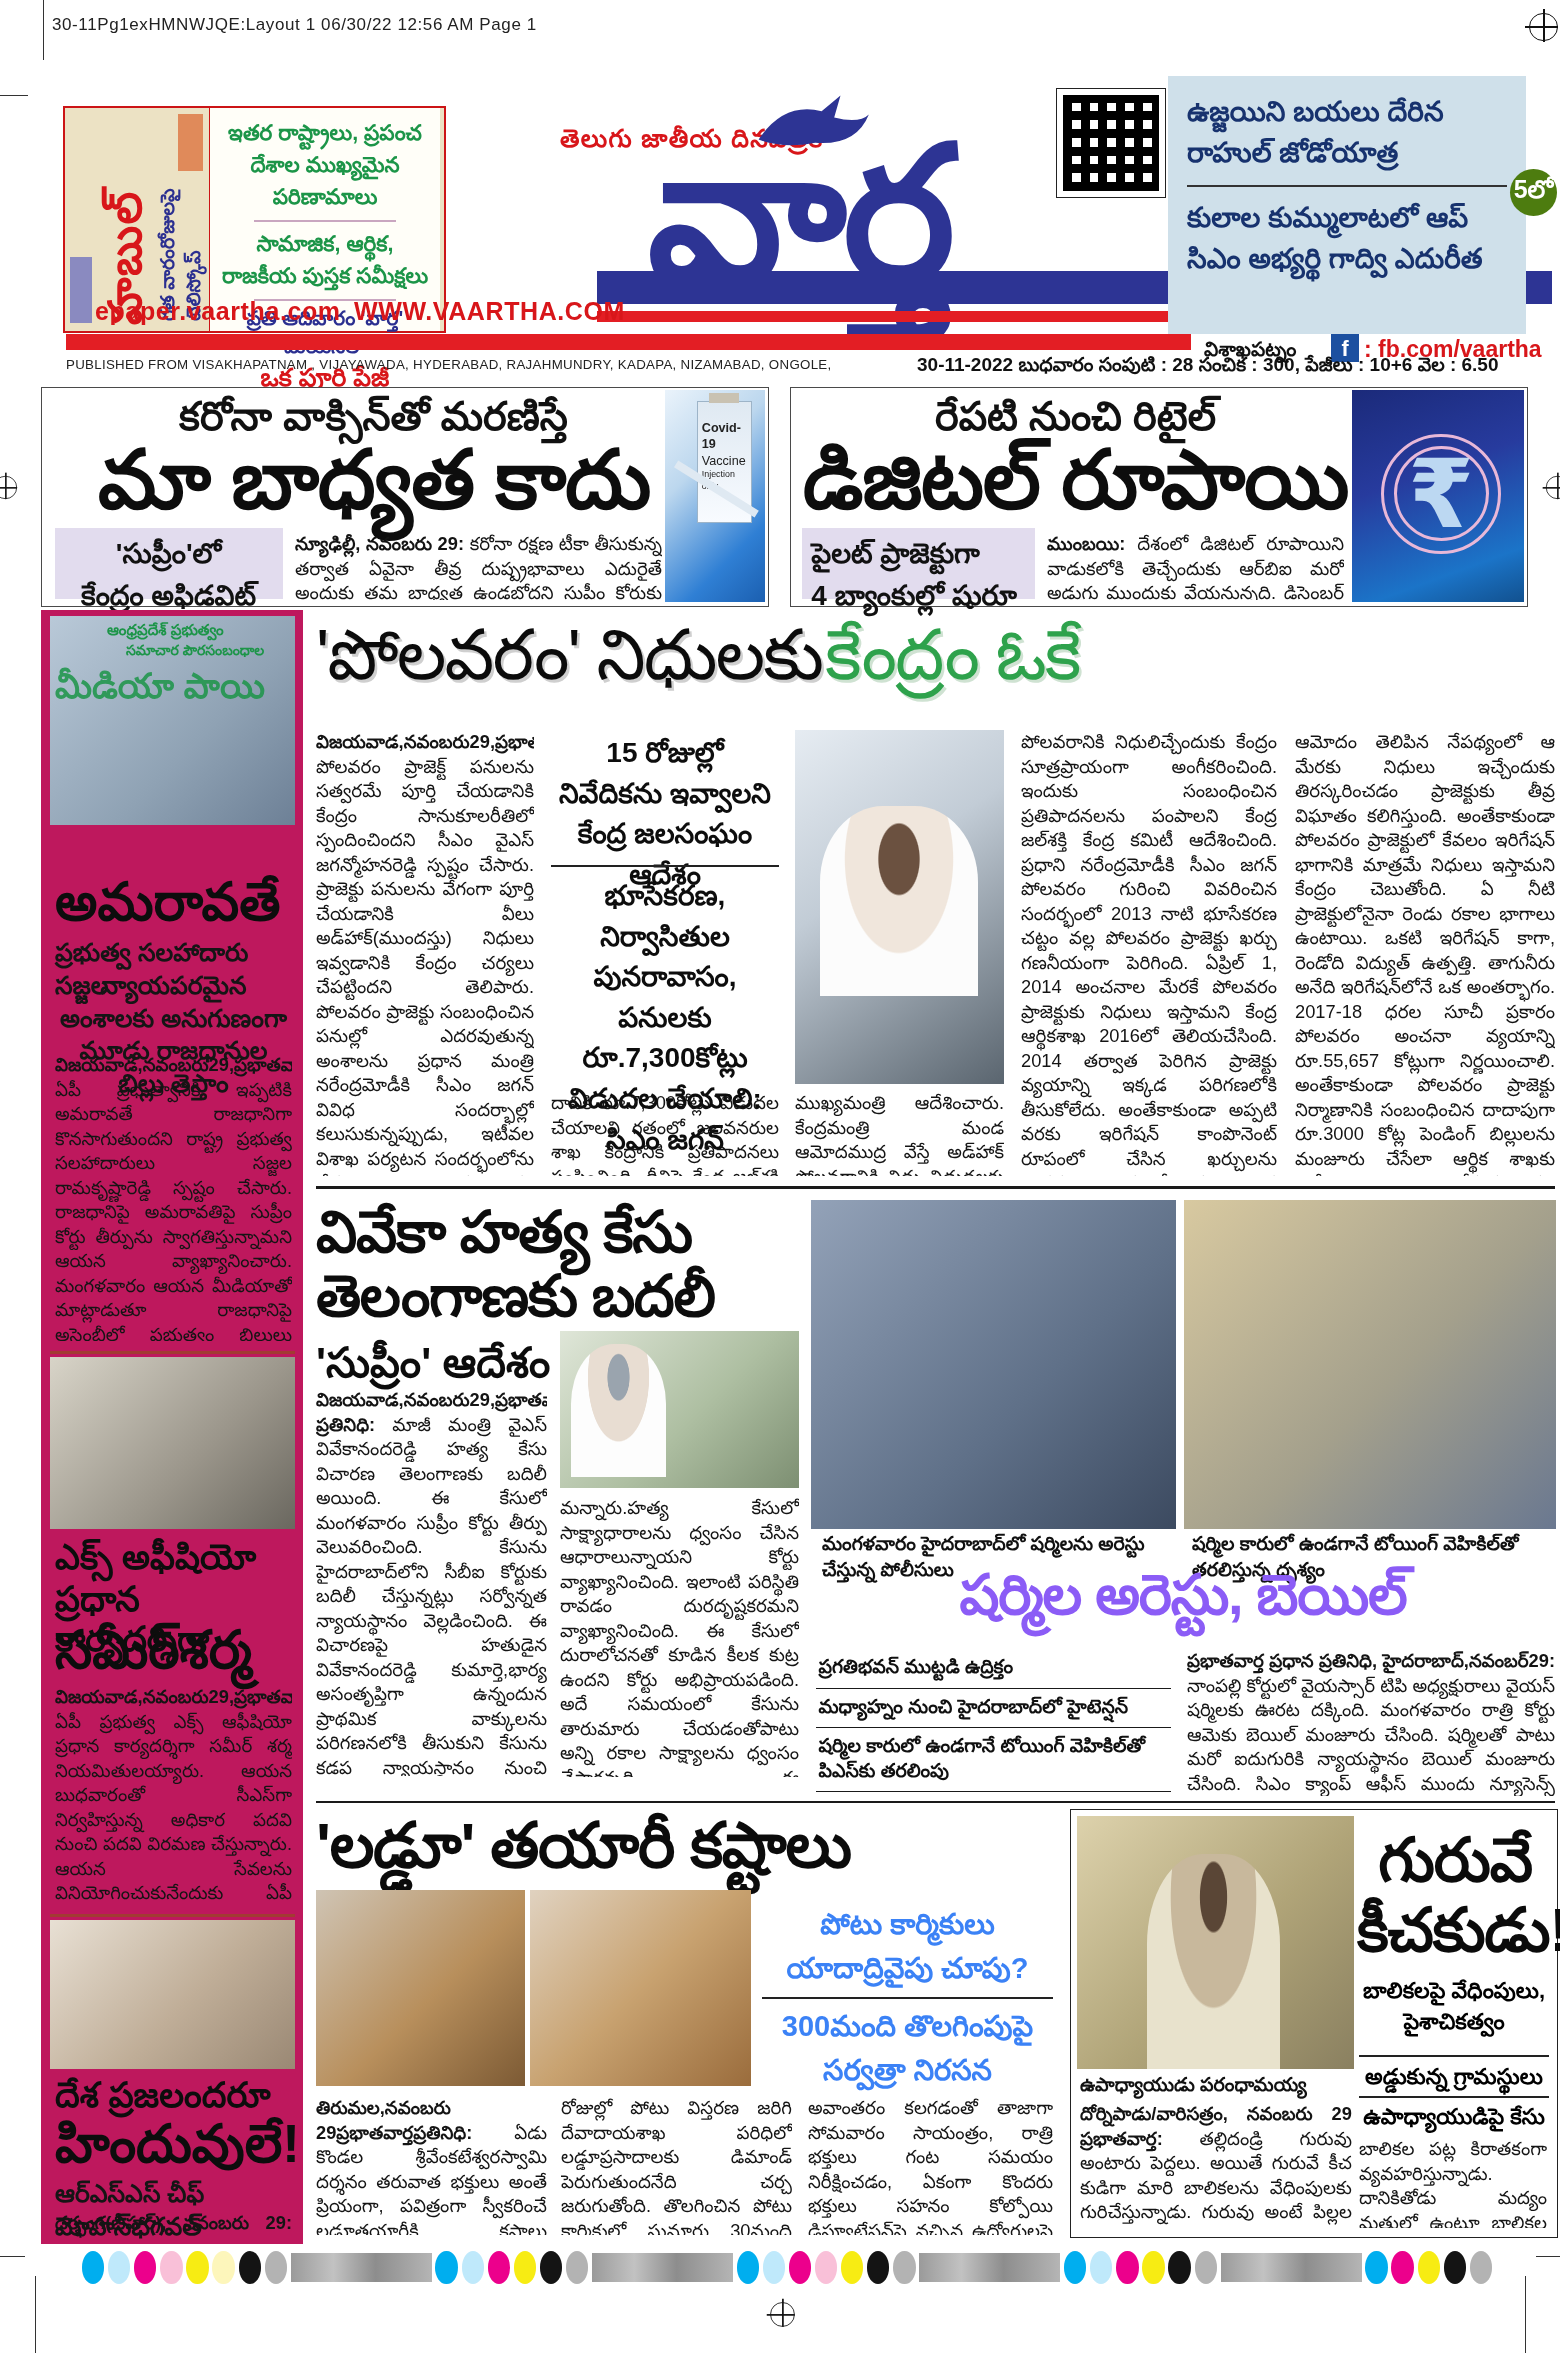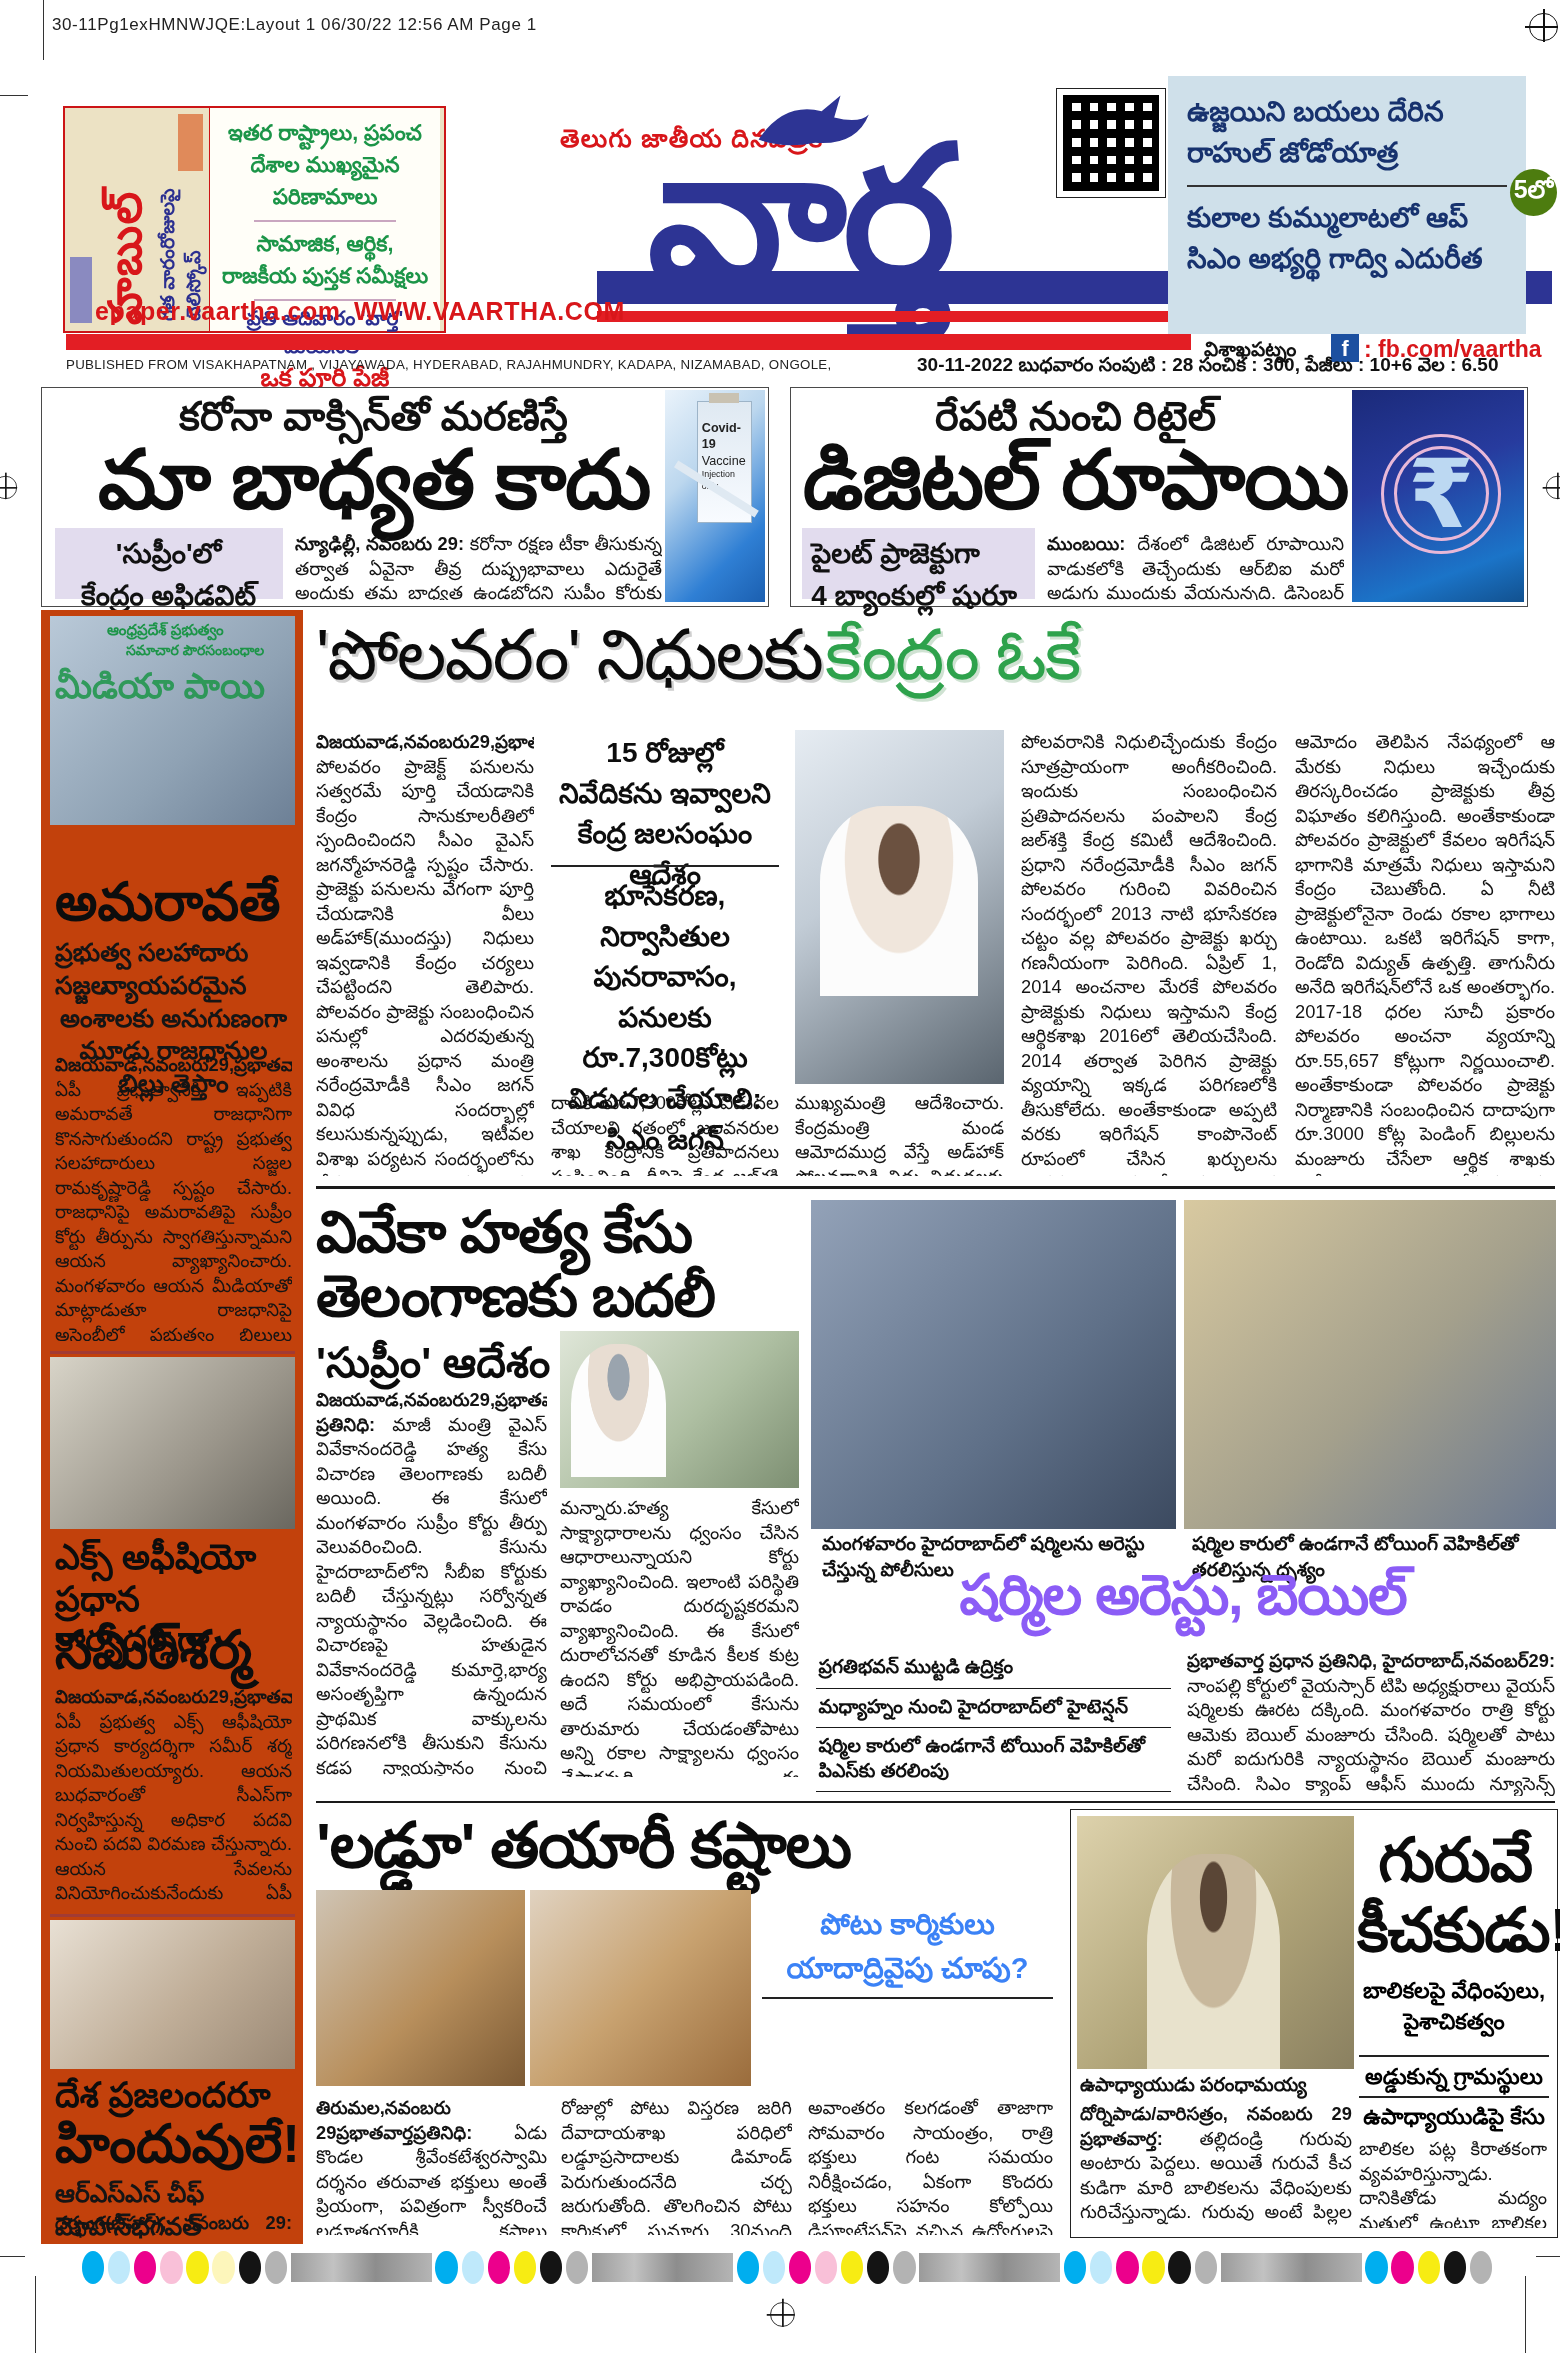--- a/index.html
+++ b/index.html
@@ -60,21 +60,21 @@
   .dl{font-weight:bold;}
 
   .vacimg{background:linear-gradient(135deg,#eaf3fb 0%,#bcd7ee 35%,#2f7fd4 75%,#1b5fb0 100%);}
   .vial{background:linear-gradient(180deg,#dfe9f2,#f8fbff);border:1.3px solid #9db4c8;}
   .vial-label{font-size:12.6px;color:#222;font-weight:bold;line-height:1.3;}
   .rupimg{background:linear-gradient(160deg,#1b2a7a 0%,#273b9e 40%,#1b74c8 80%,#12518f 100%);}
   .rupring{border:3.2px solid #e8b8d8;border-radius:50%;display:flex;align-items:center;justify-content:center;}
   .rupsym{color:#bcd8f2;font-size:95px;font-weight:bold;}
 
   
-  .rail{background:#c2410c;}
+  .rail{background:#be185d;}
   .rail-photo{background:linear-gradient(135deg,#b9c9d8 0%,#8fa2b4 60%,#6d8096 100%);}
   .rail-photo2{background:linear-gradient(135deg,#d8d4c8 0%,#9a958a 60%,#6a675f 100%);}
   .rail-photo3{background:linear-gradient(135deg,#e8e0d4 0%,#c0ae98 55%,#9a8874 100%);}
   .mp-green{color:#1c9548;font-weight:bold;}
   .rail-h1{font-size:35px;font-weight:bold;color:#0d0d0d;line-height:1.15;}
   .rail-h2{font-size:53px;font-weight:bold;color:#0d0d0d;line-height:1.05;}
   .rail-sh{font-size:25px;font-weight:bold;color:#151515;line-height:1.3;}
   .rail-div{height:2.5px;background:#a23b34;}
 
   
@@ -326,20 +326,21 @@
   </div>
 
   <div class="abs hr-black" style="left:316px;top:1801px;width:1239px;height:1.9px;"></div>
 
   <div class="abs lad-h" style="left:316px;top:1809px;width:746px;">'లడ్డూ' తయారీ కష్టాలు తీరేనా!?</div>
   <div class="abs photo-lad1" style="left:316px;top:1890px;width:209px;height:196px;"></div>
   <div class="abs photo-lad2" style="left:530px;top:1890px;width:221px;height:196px;"></div>
 
   <div class="abs lad-sh ctr" style="left:762px;top:1903px;width:291px;">పోటు కార్మికులు యాదాద్రివైపు చూపు?</div>
   <div class="abs pol-div" style="left:762px;top:1997px;width:291px;"></div>
+  <div class="abs lad-sh ctr" style="left:762px;top:2005px;width:291px;">300మంది తొలగింపుపై సర్వత్రా నిరసన</div>
 
   <div class="abs body-t just ov" style="left:316px;top:2096px;width:231px;height:139px;">
     <span class="dl">తిరుమల,నవంబరు 29ప్రభాతవార్తప్రతినిధి:</span>
     <span>ఏడు కొండల శ్రీవేంకటేశ్వరస్వామి దర్శనం తరువాత భక్తులు అంతే ప్రియంగా, పవిత్రంగా స్వీకరించే లడ్డూతయారీకి కష్టాలు కలగనున్నాయా!?, ఇందుకు యేళ్ళ తరబడి పోటులో పనిచేస్తున్న 300 మంది కాంట్రాక్టు కార్మికులను నిలిపివేయడమే కారణమా!!అనే ప్రశ్నలు తిరమలకొండపై చర్చనీ యాంశంగా మారాయి.</span>
   </div>
   <div class="abs body-t just ov" style="left:561px;top:2096px;width:231px;height:139px;">రోజుల్లో పోటు విస్తరణ జరిగి దేవాదాయశాఖ పరిధిలో లడ్డూప్రసాదాలకు డిమాండ్ పెరుగుతుందనేది చర్చ జరుగుతోంది. తొలగించిన పోటు కార్మికుల్లో సుమారు 30మంది వరకు యాదాద్రి ఆలయానికి వెళ్ళే ప్రయత్నాలు మొదలుపెట్టారనే సమాచారం వినిపిస్తోంది. ధార్మికసంస్థ టిటిడిలో ఏ విభాగంలో అయినా ఔట్‌సోర్సింగ్ విధానంలో ఏజె</div>
   <div class="abs body-t just ov" style="left:808px;top:2096px;width:245px;height:139px;">
     <span>అవాంతరం కలగడంతో తాజాగా సోమవారం సాయంత్రం, రాత్రి భక్తులు గంట సమయం నిరీక్షించడం, ఏకంగా కొందరు భక్తులు సహనం కోల్పోయి డిప్యూటేషన్‌పై వచ్చిన ఉద్యోగులపై మాటల పర్వం మొదలుపెట్టారు. దీంతో లడ్డూకౌంటర్ల వద్ద రగడ మొదలైంది. లడ్డూకౌంటర్లలో ఔట్‌సోర్సింగ్ సిబ్బందికి చేదోడువాదోడుగా శ్రీవారి సేవకులు సహా</span>
     
   </div>

